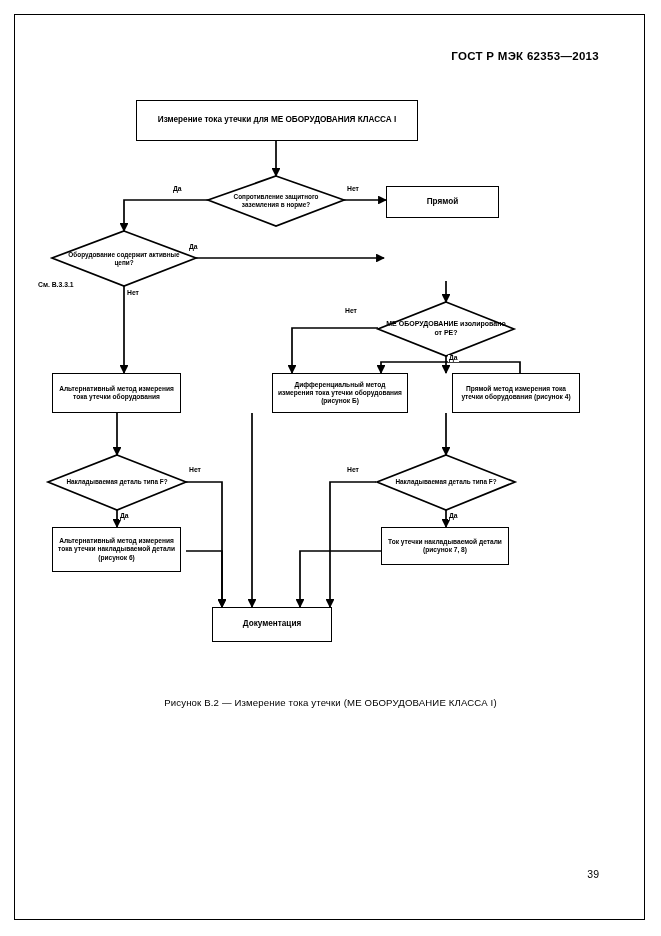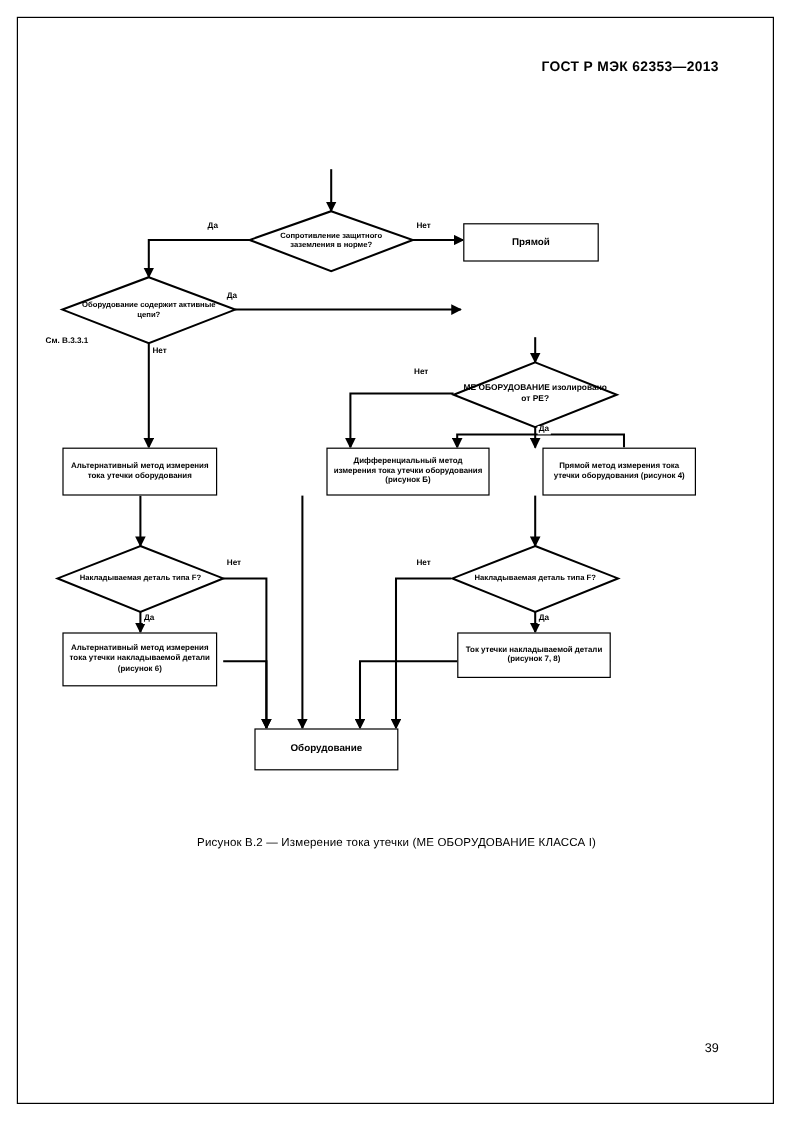--- a/index.html
+++ b/index.html
@@ -153,20 +153,23 @@
     <svg width="661" height="700">
       <g stroke="#000" stroke-width="1.7" fill="#fff">
         <polygon points="276,176 344,200 276,226 208,200"></polygon>
         <polygon points="124,231 196,258 124,286 52,258"></polygon>
         <polygon points="446,302 514,329 446,356 378,329"></polygon>
         <polygon points="117,455 186,482 117,510 48,482"></polygon>
         <polygon points="446,455 515,482 446,510 377,482"></polygon>
       </g>
     </svg>
 
+    <div class="node box big" style="left:136px;top:100px;width:282px;height:41px;">
+      <span>Измерение тока утечки для МЕ ОБОРУДОВАНИЯ КЛАССА I</span>
+    </div>
 
     <div class="node box big" style="left:386px;top:186px;width:113px;height:32px;">
       <span>Прямой</span>
     </div>
 
 
     <div class="node box" style="left:52px;top:373px;width:129px;height:40px;">
       <span>Альтернативный метод измерения тока утечки оборудования</span>
     </div>
 
@@ -180,21 +183,21 @@
 
     <div class="node box" style="left:52px;top:527px;width:129px;height:45px;">
       <span>Альтернативный метод измерения тока утечки накладываемой детали (рисунок 6)</span>
     </div>
 
     <div class="node box" style="left:381px;top:527px;width:128px;height:38px;">
       <span>Ток утечки накладываемой детали (рисунок 7, 8)</span>
     </div>
 
     <div class="node box big" style="left:212px;top:607px;width:120px;height:35px;">
-      <span>Оборудование</span>
+      <span>Документация</span>
     </div>
 
     <div class="node diamond-label" style="left:216px;top:182px;width:120px;height:38px;">
       <span>Сопротивление защитного заземления в норме?</span>
     </div>
 
     <div class="node diamond-label" style="left:64px;top:240px;width:120px;height:38px;">
       <span>Оборудование содержит активные цепи?</span>
     </div>
 

